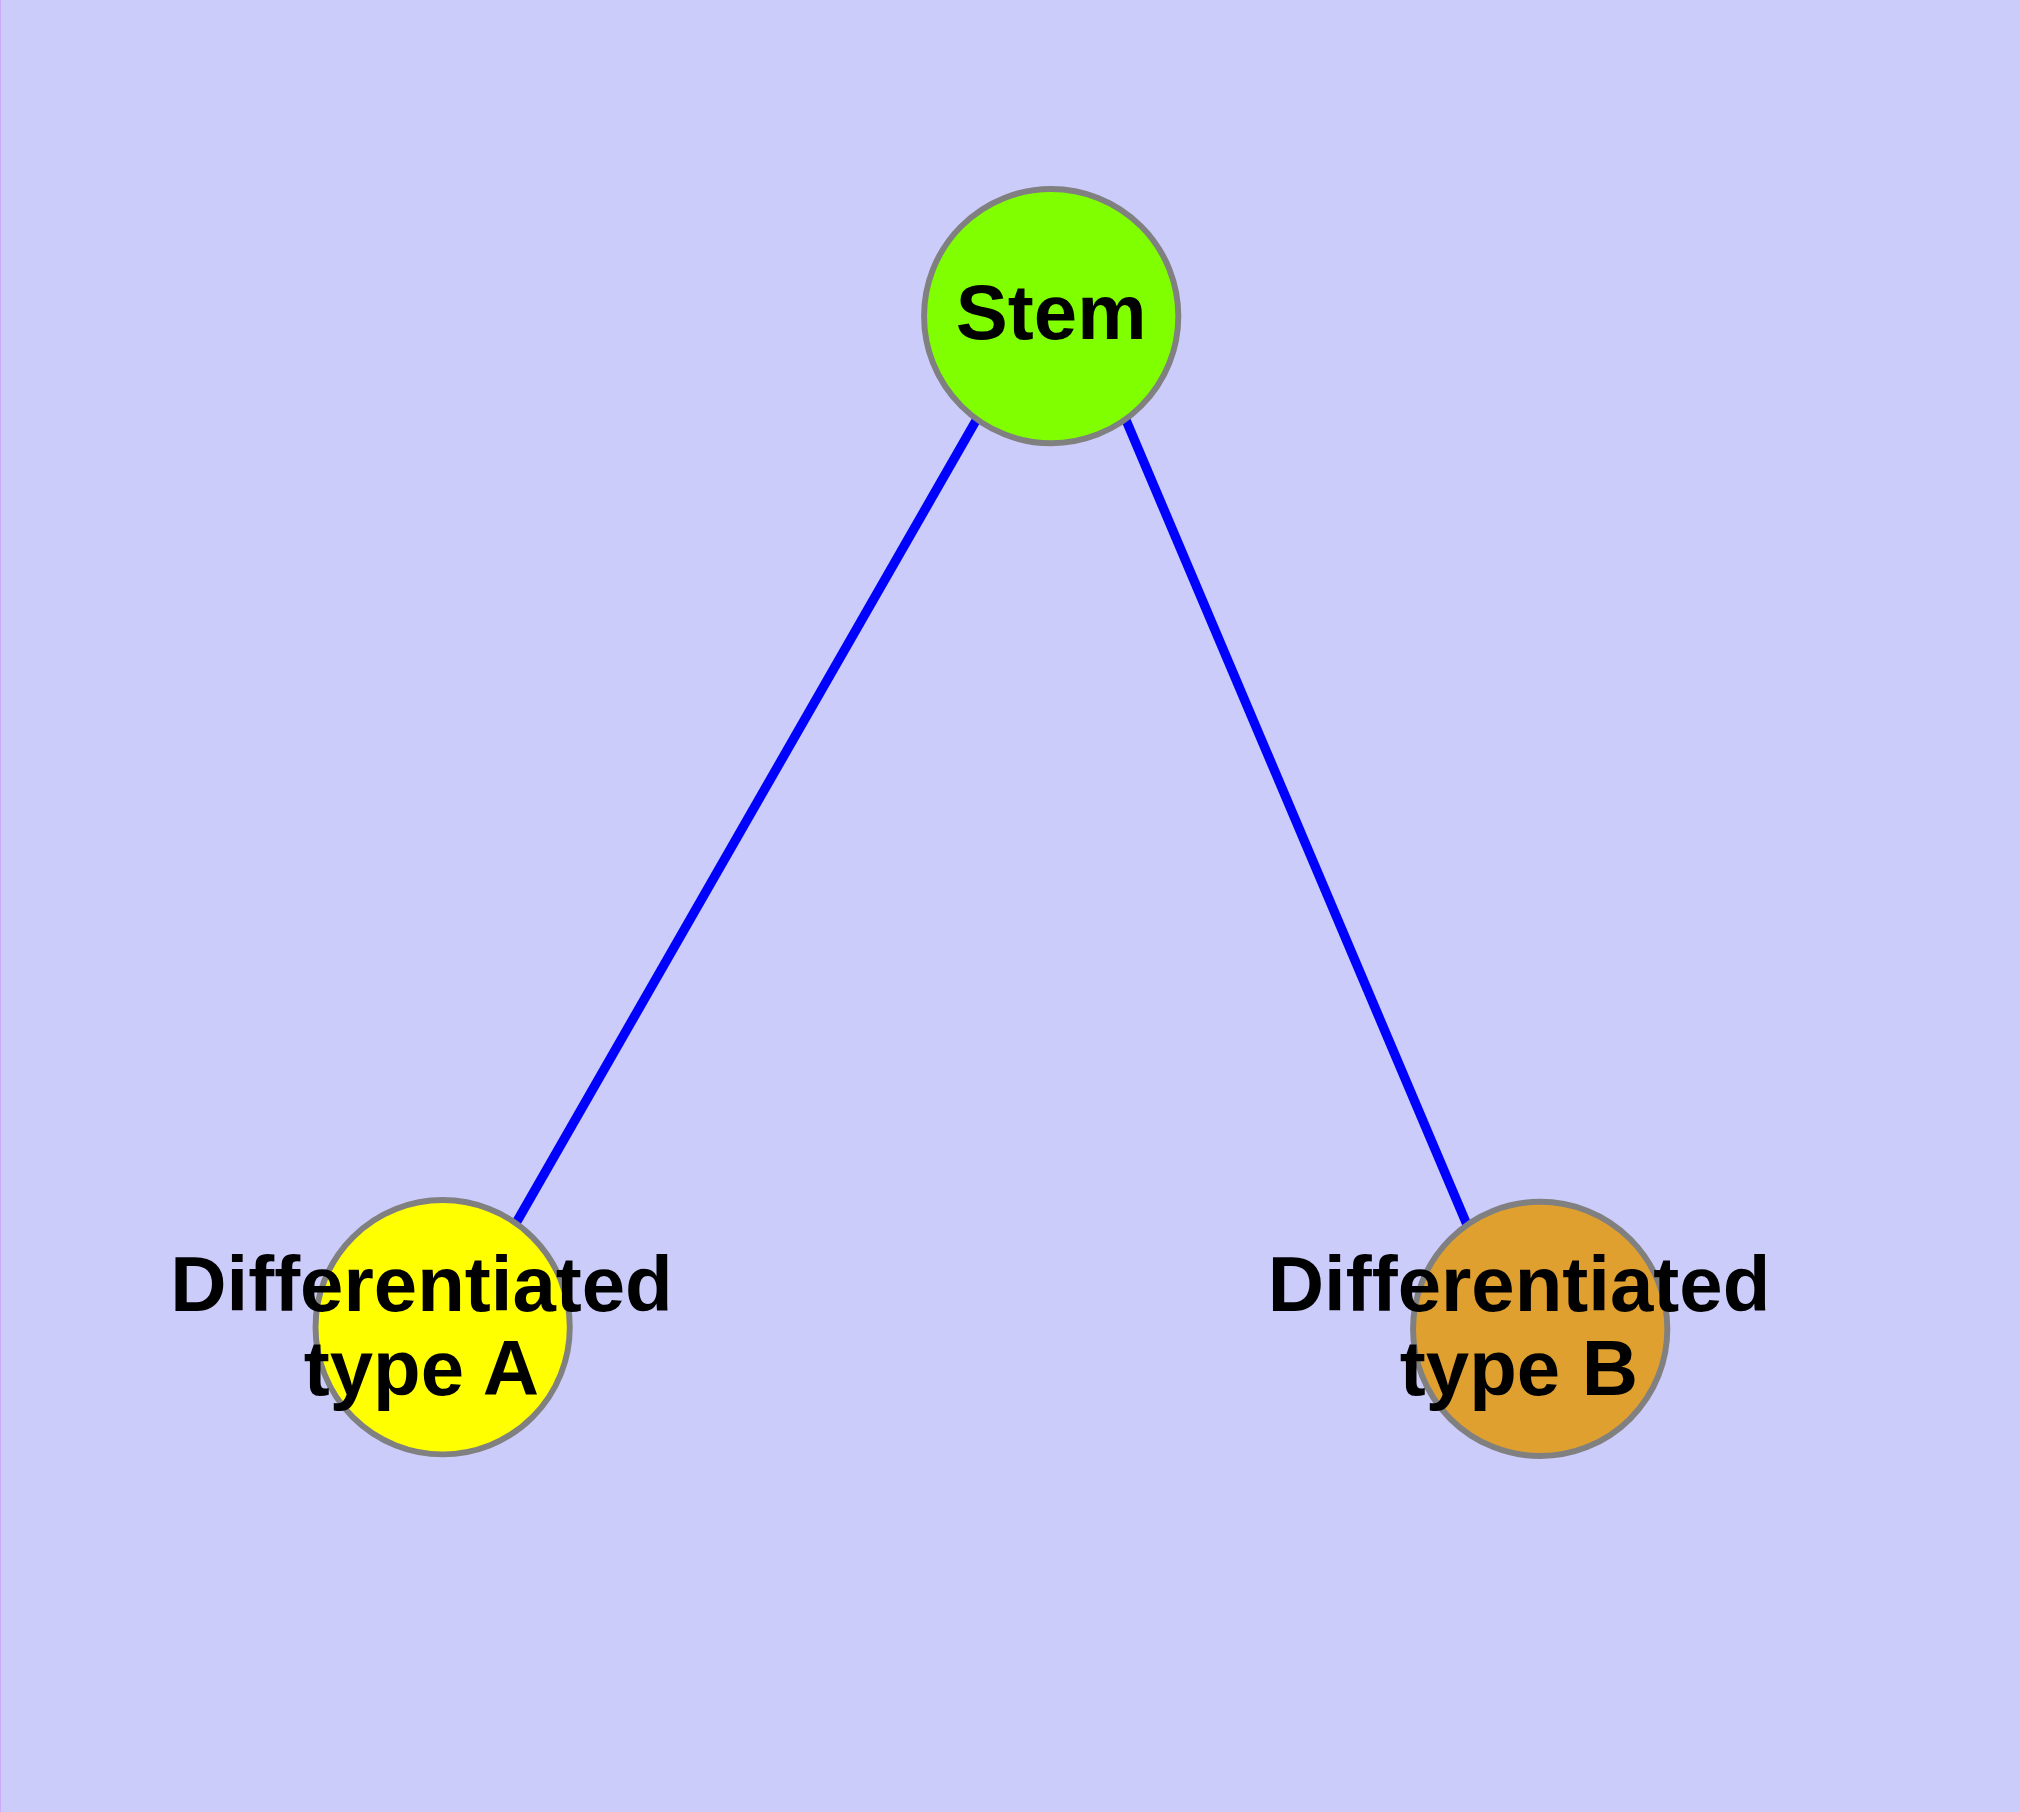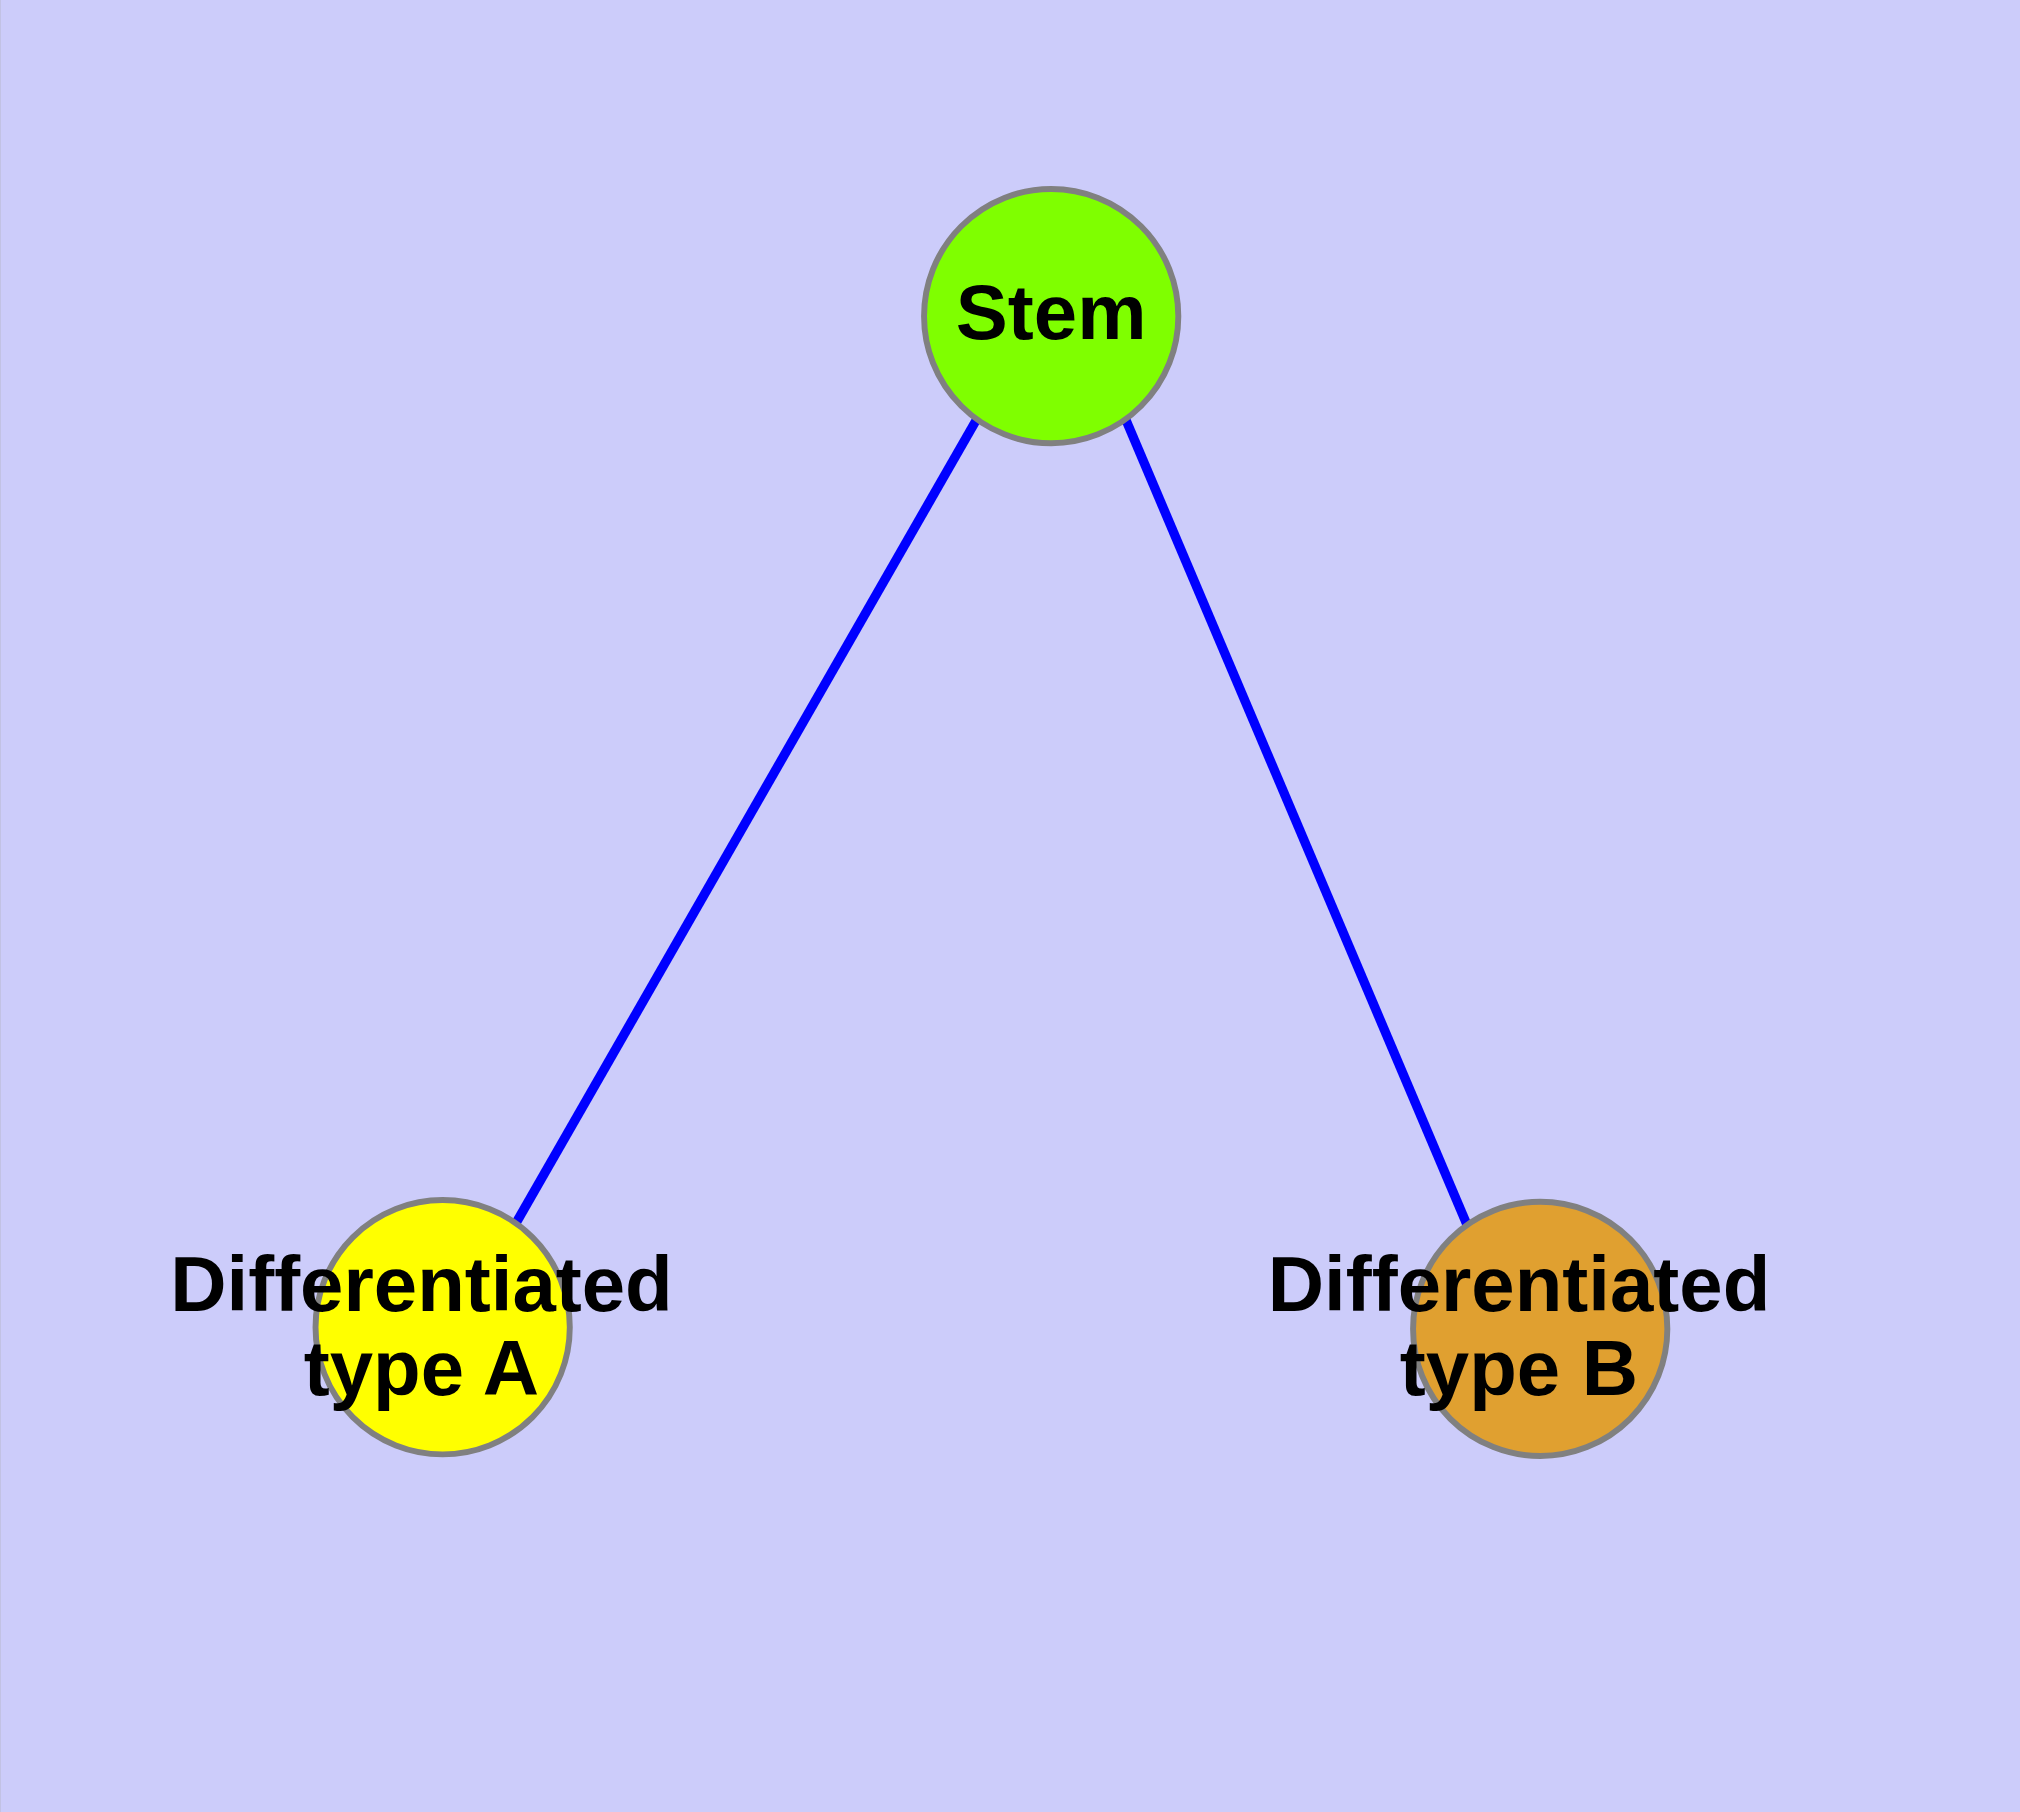--- a/index.html
+++ b/index.html
@@ -5,21 +5,21 @@
 <style>
   html, body {
     margin: 0;
     padding: 0;
     background: #ccccfa;
   }
   #canvas {
     position: relative;
     width: 2021px;
     height: 1812px;
-    background: #a3a3a3;
+    background: #d946ef;
     overflow: hidden;
     font-family: "Liberation Sans", sans-serif;
   }
   #graph-svg {
     position: absolute;
     left: 0;
     top: 0;
     width: 2021px;
     height: 1812px;
     display: block;

